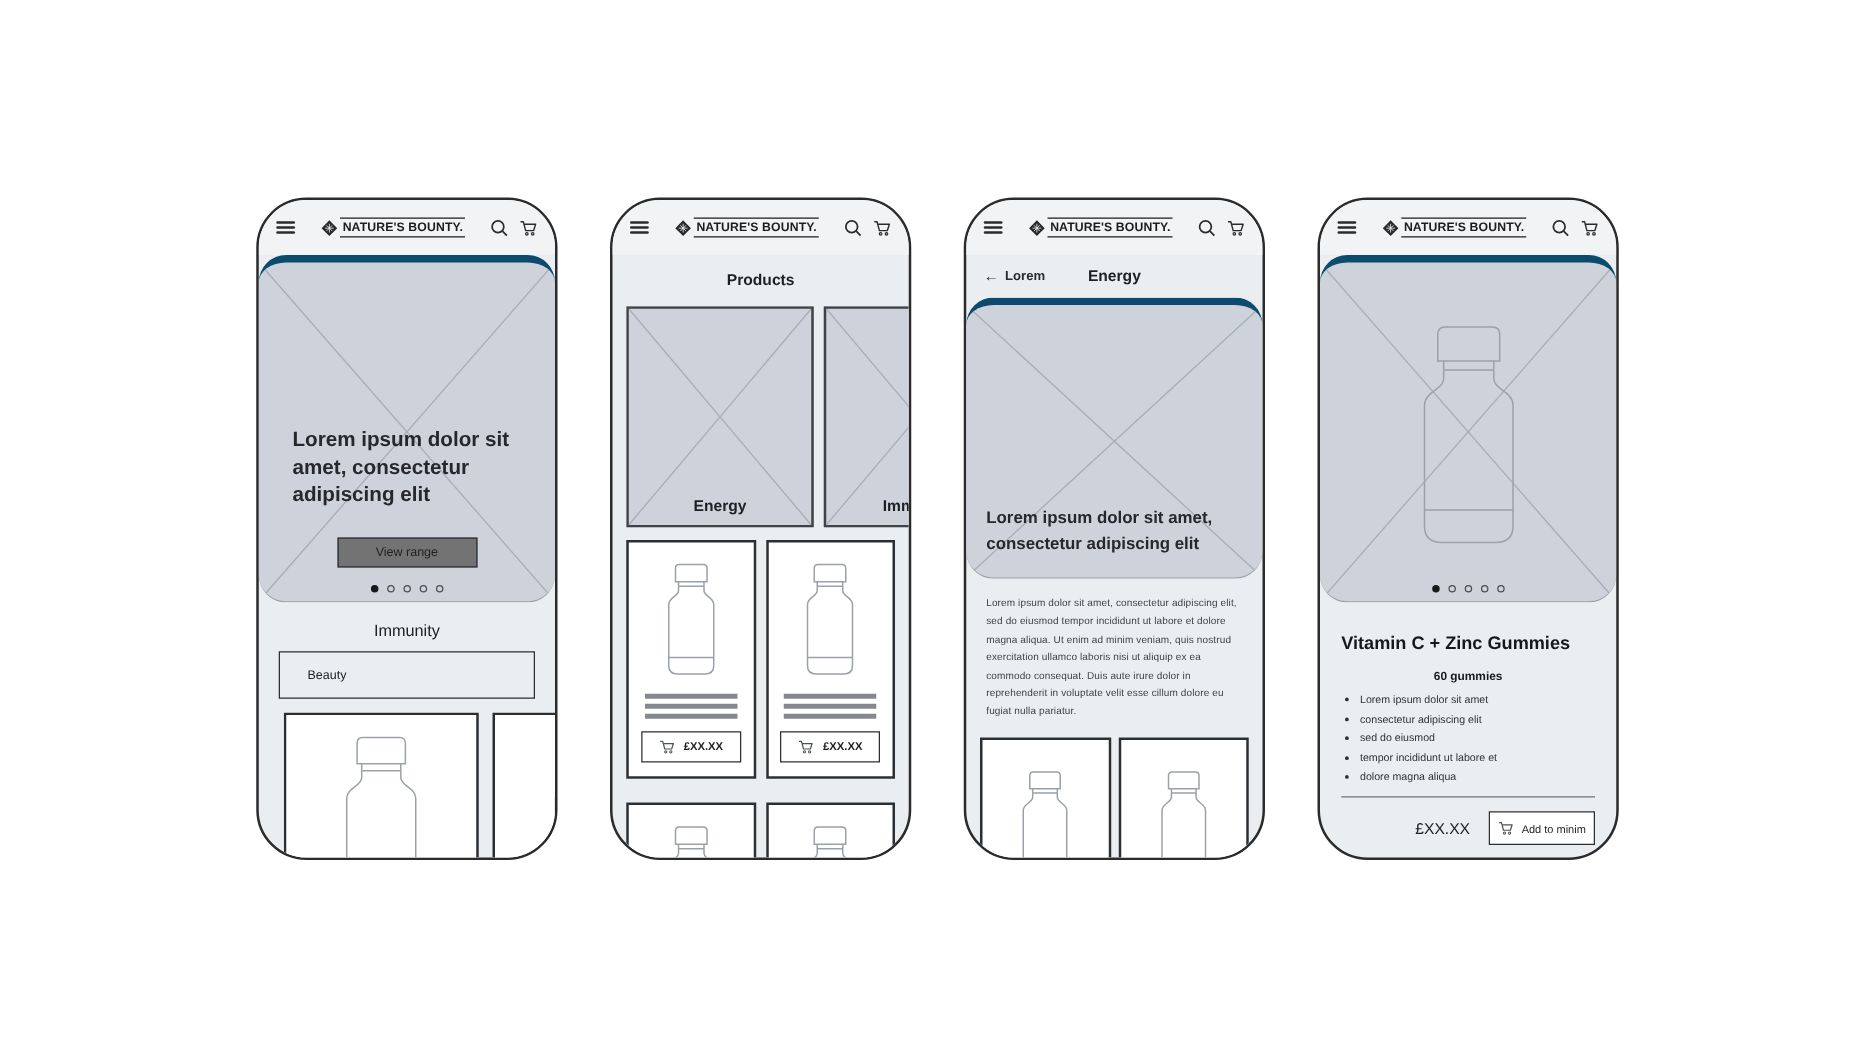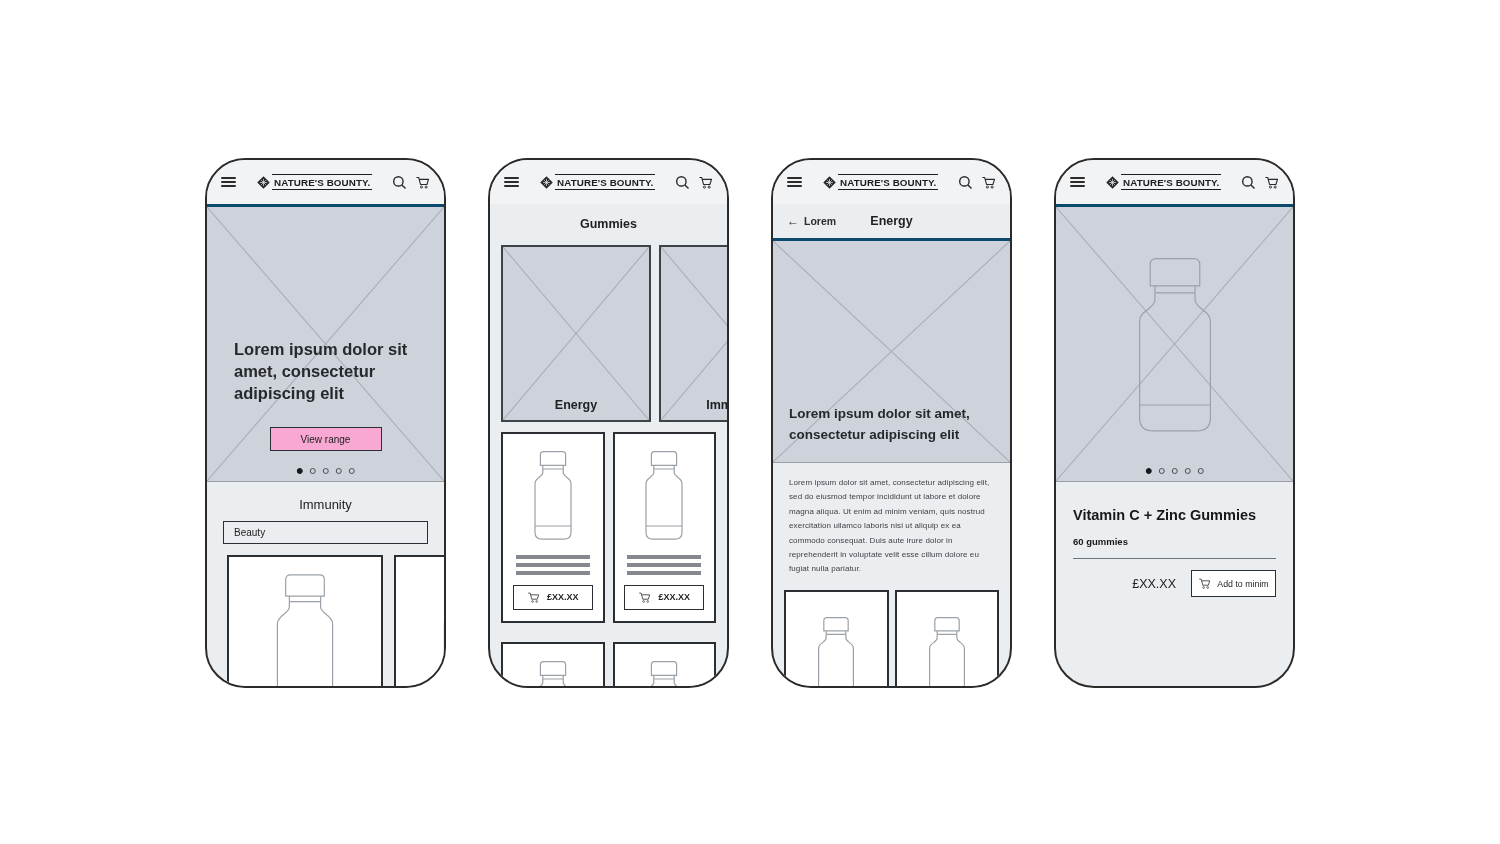--- a/index.html
+++ b/index.html
@@ -16,41 +16,41 @@
   .hamburger { width:15px; display:flex; flex-direction:column; gap:2.6px; cursor:pointer; flex:none; }
   .hamburger i { display:block; height:1.8px; background:#2b2b2b; border-radius:1px; }
   .logo { flex:1; display:flex; align-items:center; justify-content:center; gap:1.5px; min-width:0; cursor:pointer; }
   .diamond { width:15px; height:15px; flex:none; }
   .logo-text { font-size:9.8px; font-weight:700; color:#1d1d1d; letter-spacing:0.1px;
     border-top:1.4px solid #1d1d1d; border-bottom:1.4px solid #1d1d1d; padding:1.5px 2px; white-space:nowrap; }
   .h-icons { display:flex; gap:8px; align-items:center; flex:none; }
   .ic { width:15px; height:15px; color:#2b2b2b; cursor:pointer; }
 
   
-  .hero { position:relative; background:#ced3db; border-top:3px solid #0c4a6e;
-    border-bottom:1px solid #9aa0a6; overflow:hidden; }
+  .hero { position:relative; background:#ced3db; border-top:6px solid #0c4a6e;
+    border-bottom:1px solid #9aa0a6; overflow:hidden;border-radius:22px; }
   .hero-home, .hero-detail { height:278px; }
   .hero-cat { height:225px; }
   .cross { position:absolute; left:0; top:0; width:100%; height:100%; display:block; }
   .cross line { stroke:#a9aeb6; stroke-width:1.1; vector-effect:non-scaling-stroke; }
 
   .hero-title { position:absolute; left:27px; top:132px; width:180px;
     font-size:16.5px; line-height:1.33; font-weight:700; color:#26282b; }
   .view-range { position:absolute; left:50%; transform:translateX(-50%); top:220px;
-    width:112px; height:24px; background:#f9a8d4; border:1.5px solid #2b2f33;
+    width:112px; height:24px; background:#737373; border:1.5px solid #2b2f33;
     font-family:inherit; font-size:10px; color:#202124;
     display:flex; align-items:center; justify-content:center; cursor:pointer; }
   .dots { position:absolute; left:50%; transform:translateX(-50%); bottom:7px; display:flex; gap:6.5px; cursor:pointer; }
   .dots i { width:6.5px; height:6.5px; border-radius:50%; border:1.4px solid #4a4e52; background:transparent; }
   .dots i.on { background:#16181a; border-color:#16181a; }
 
   
   .featured-h { margin-top:15px; text-align:center; font-size:13px; font-weight:500; color:#202124; }
-  .select { margin:9px 16px 0; height:23px; border:1.5px solid #2b2f33;
-    display:flex; align-items:center; padding:0 10px; font-size:10px; color:#202124; cursor:pointer; }
+  .select { margin:9px 16px 0; height:38px; border:1.5px solid #2b2f33;
+    display:flex; align-items:center; padding:0 22px; font-size:10px; color:#202124; cursor:pointer; }
   .hstrip { display:flex; overflow:hidden; }
   .home-strip { margin:11px 0 0 20px; gap:11px; }
   .fcard { flex:0 0 auto; width:156px; height:165px; background:#fff;
     border:2px solid #2b2f33; display:flex; justify-content:center; cursor:pointer; }
   .b-lg { width:92px; height:148px; margin-top:12px; flex:none; }
 
   
   .screen-title { margin-top:13px; text-align:center; font-size:12.5px; font-weight:700; color:#1d1f21; }
   .tiles { margin:14px 0 0 11px; gap:8px; }
   .tile { position:relative; flex:0 0 auto; width:150px; height:177px; background:#ced3db;
@@ -79,21 +79,21 @@
   .bodytext { margin:13px 16px 0; font-size:8px; line-height:1.8; letter-spacing:0.1px; color:#3f4246; }
   .cat-cards { margin-top:13px; column-gap:6px; }
   .pcard.plain { height:150px; }
   .b-sm2 { width:58px; height:93px; margin-top:22px; flex:none; }
 
   
   .bigbottle { position:absolute; left:50%; top:40px; transform:translateX(-50%);
     width:118px; height:198px; }
   .detail { padding:0 17px; }
   .d-title { margin-top:25px; font-size:14.5px; font-weight:700; color:#17181a; }
-  .d-sub { margin-top:13px; font-size:9.5px; font-weight:700; color:#17181a; }
+  .d-sub { margin-top:13px; font-size:9.5px; font-weight:700; color:#17181a;text-align:center; }
   .d-bullets { margin:7px 0 0; padding-left:15px; font-size:8.5px; color:#2e3134; }
   .d-bullets li { margin-bottom:5.5px; }
   .d-divider { margin-top:11px; border-top:1.5px solid #6e7378; }
   .d-buy { margin-top:11px; display:flex; align-items:center; justify-content:flex-end; gap:15px; }
   .d-price { font-size:12.5px; color:#202124; }
   .cart-btn { width:85px; height:27px; border:1.5px solid #2b2f33; background:#fff;
     display:flex; align-items:center; justify-content:center; gap:6px;
     font-family:inherit; font-size:8.8px; color:#1d1f21; cursor:pointer; }
 </style>
 </head>
@@ -197,21 +197,21 @@
       </span>
       <span class="h-icons">
         <svg class="ic">
             <use href="#search"></use>
           </svg>
         <svg class="ic">
             <use href="#cart"></use>
           </svg>
       </span>
     </div>
-    <div class="screen-title">Gummies</div>
+    <div class="screen-title">Products</div>
     <div class="hstrip tiles">
       <div class="tile">
         <svg class="cross" viewBox="0 0 100 100" preserveAspectRatio="none">
             <line x1="0" y1="0" x2="100" y2="100"></line>
             <line x1="100" y1="0" x2="0" y2="100"></line>
           </svg>
         <span class="tile-label">Energy</span>
       </div>
       <div class="tile">
         <svg class="cross" viewBox="0 0 100 100" preserveAspectRatio="none">
@@ -354,20 +354,27 @@
           <i class="on"></i>
           <i></i>
           <i></i>
           <i></i>
           <i></i>
         </div>
     </div>
     <div class="detail">
       <div class="d-title">Vitamin C + Zinc Gummies</div>
       <div class="d-sub">60 gummies</div>
+      <ul class="d-bullets">
+        <li>Lorem ipsum dolor sit amet</li>
+        <li>consectetur adipiscing elit</li>
+        <li>sed do eiusmod</li>
+        <li>tempor incididunt ut labore et</li>
+        <li>dolore magna aliqua</li>
+      </ul>
       <div class="d-divider"></div>
       <div class="d-buy">
         <span class="d-price">£XX.XX</span>
         <button class="cart-btn">
           <svg class="cart-grey">
               <use href="#cart"></use>
             </svg>
           <span>Add to minim</span>
         </button>
       </div>

